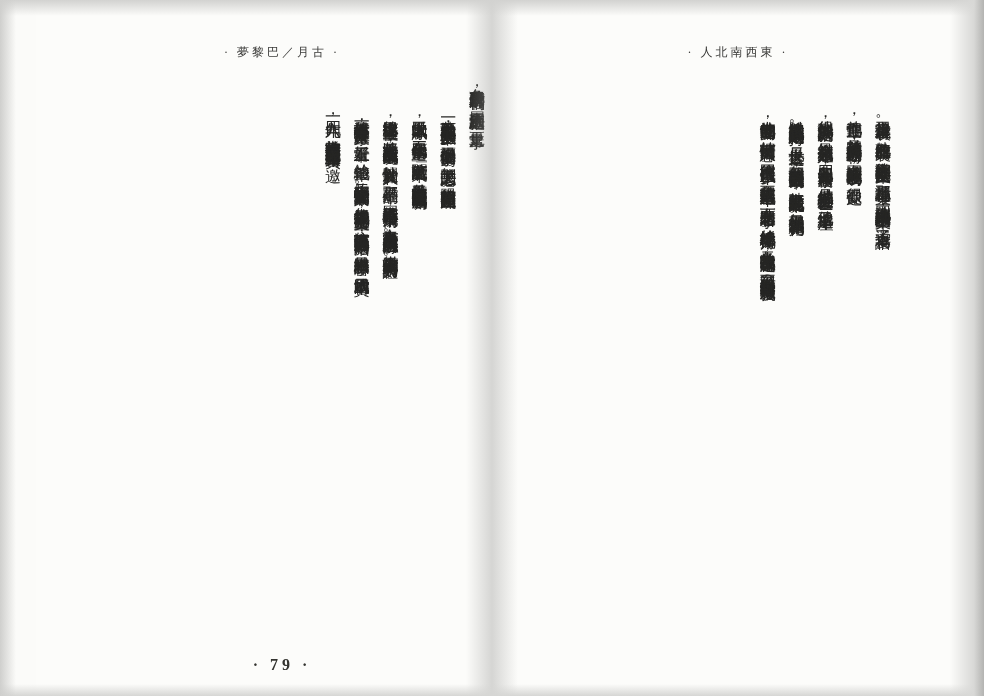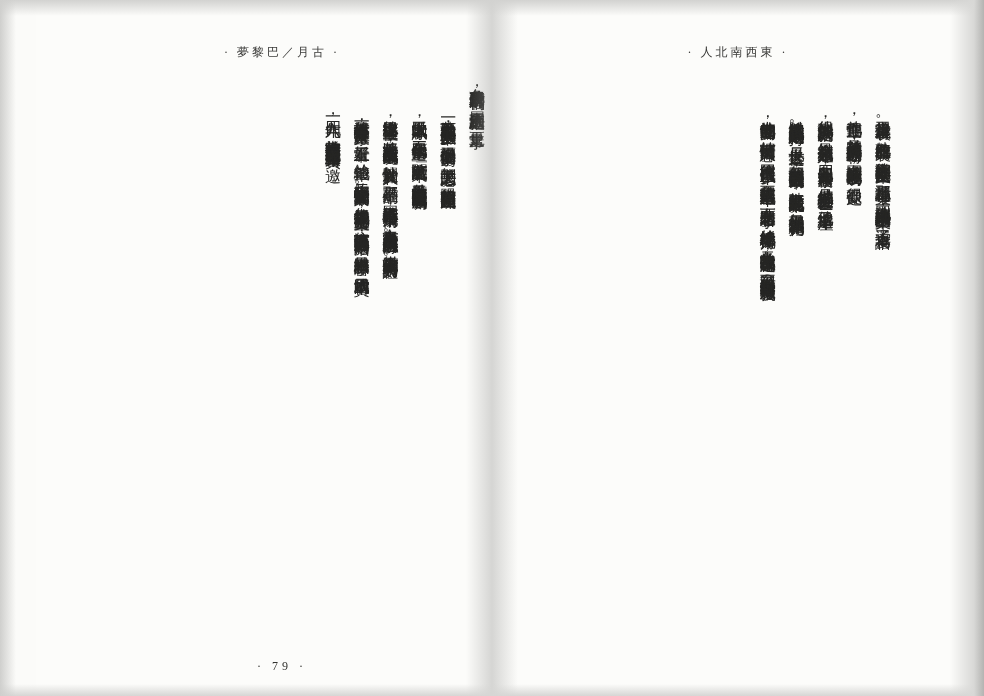--- a/index.html
+++ b/index.html
@@ -25,22 +25,23 @@
     font-size:16px;line-height:1.8;letter-spacing:0.5px;
     color:#262624;
   }
   .page-left  .text-block{right:37px;}
   .page-right .text-block{right:87px;}
   .text-block p{margin:0;padding:0;}
   .text-block p.ind{text-indent:2em;}
 
   .pagenum{
     position:absolute;bottom:22px;left:0;width:100%;
-    text-align:center;font-size:12px;color:#33332f;
+    text-align:center;font-size:16px;color:#33332f;
     letter-spacing:4px;
+    font-weight:bold;
   }
 
   
   .edge{position:absolute;pointer-events:none;}
   .edge-top{top:0;left:0;right:0;height:16px;
     background:linear-gradient(#d2d2d0,rgba(255,255,255,0));}
   .edge-bottom{bottom:0;left:0;right:0;height:12px;
     background:linear-gradient(rgba(255,255,255,0),#d6d6d4);}
   .edge-left{top:0;bottom:0;left:0;width:16px;
     background:linear-gradient(90deg,#cfcfcd,rgba(255,255,255,0));}

